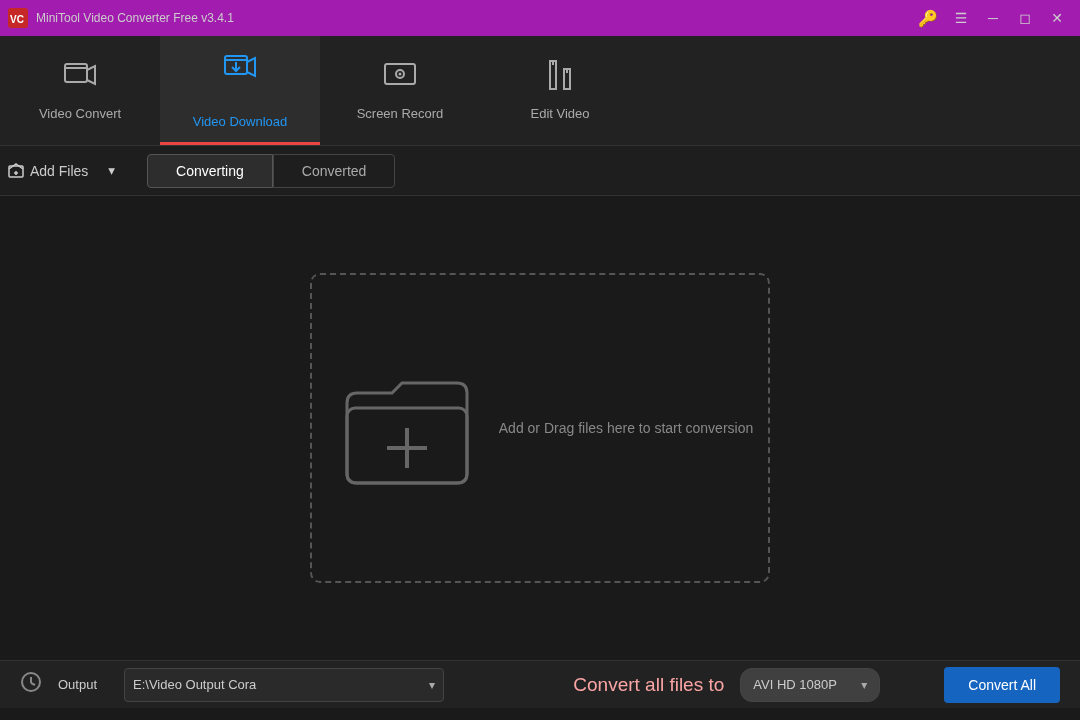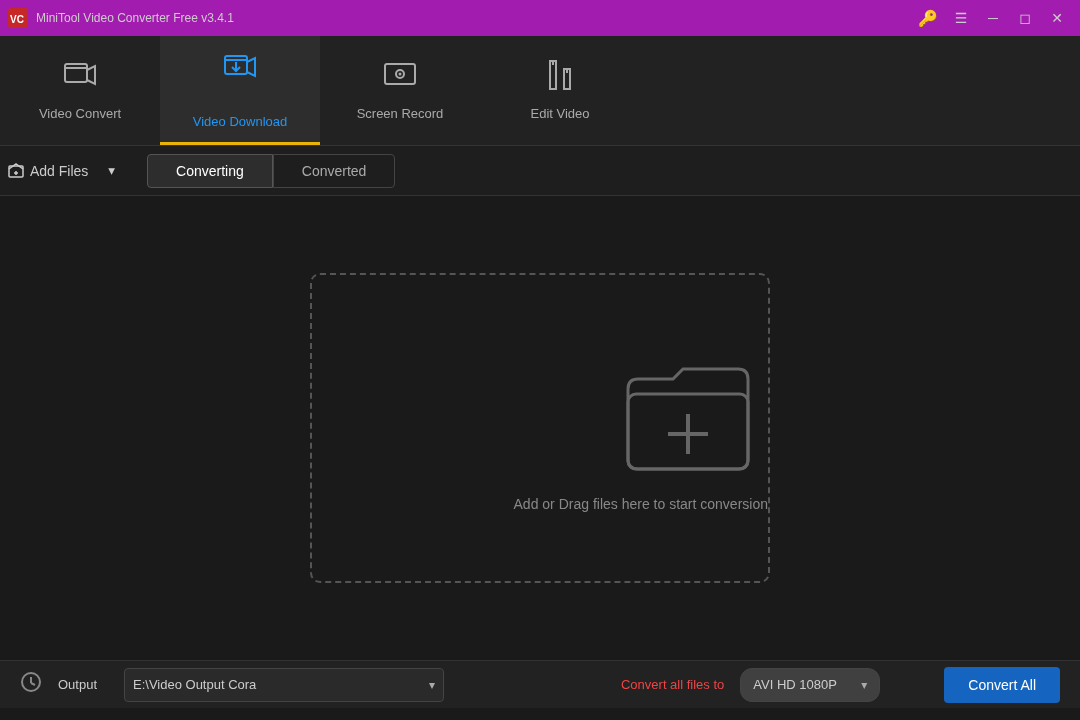--- a/index.html
+++ b/index.html
@@ -65,21 +65,21 @@
       justify-content: center;
       gap: 8px;
       cursor: pointer;
       border-bottom: 3px solid transparent;
       padding: 10px;
       color: #aaa;
       font-size: 13px;
     }
     .nav-tab.active {
       background: #2d2d2d;
-      border-bottom: 3px solid #eab308;
+      border-bottom: 3px solid #ef4444;
       color: #2196f3;
       gap: 24px;
     }
     .nav-tab .tab-icon {
       font-size: 28px;
       line-height: 1;
     }
     .nav-tab.active .tab-icon { color: #2196f3; }
 
     
@@ -146,22 +146,22 @@
       justify-content: center;
       background: #1a1a1a;
     }
 
     #drop-zone {
       width: 460px;
       height: 310px;
       border: 2px dashed #555;
       border-radius: 10px;
       display: flex;
-      flex-direction: column;
-      align-items: flex-end;
+      flex-direction: row;
+      align-items: center;
       justify-content: center;
       gap: 12px;
       cursor: pointer;
     }
 
     .folder-icon-svg {
       width: 160px;
       height: 140px;
     }
 
@@ -209,22 +209,22 @@
     }
     #path-dropdown-btn {
       background: transparent;
       border: none;
       color: #aaa;
       cursor: pointer;
       font-size: 12px;
     }
 
     #convert-all-label {
-      color: #ef4444;
-      font-size: 13px;
+      color: #fca5a5;
+      font-size: 19px;
       margin-left: auto;
     }
     #format-selector {
       display: flex;
       align-items: center;
       background: #404040;
       border: 1px solid #444;
       border-radius: 12px;
       padding: 0 12px;
       height: 34px;

